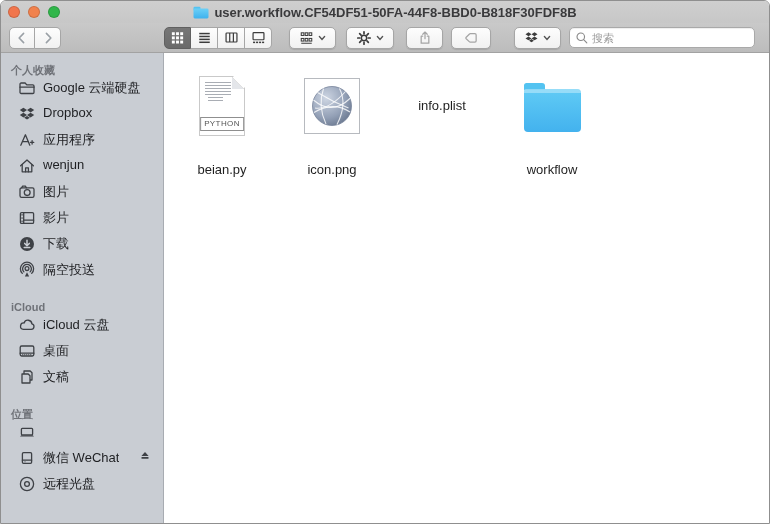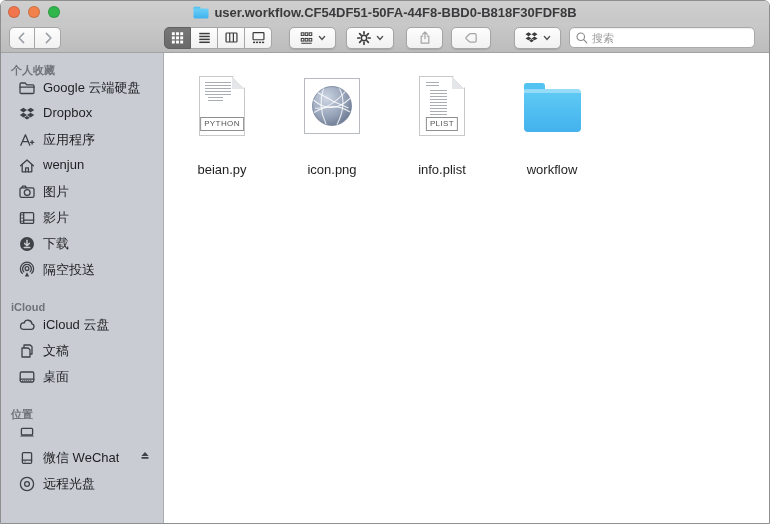--- a/index.html
+++ b/index.html
@@ -364,42 +364,42 @@
           <svg width="18" height="18" viewBox="0 0 18 18">
               <path d="M5.4 13.4h7.9a2.8 2.8 0 0 0 .6-5.5 4 4 0 0 0-7.8-.9 3.1 3.1 0 0 0-.7 6.4z"></path>
             </svg>
           </span>
         <span class="sb-label">iCloud 云盘</span>
       </div>
 
       <div class="sb-item">
         <span class="sb-icon">
           <svg width="18" height="18" viewBox="0 0 18 18">
-              <path d="M6 3h6.2L14 4.8V12H6z"></path>
-              <path d="M4 6h6.2L12 7.8V15H4z" fill="#c9cdd3"></path>
-            </svg>
-          </span>
-        <span class="sb-label">文稿</span>
-      </div>
-
-      <div class="sb-item">
-        <span class="sb-icon">
-          <svg width="18" height="18" viewBox="0 0 18 18">
               <rect x="2.2" y="4" width="13.6" height="10" rx="1.4"></rect>
               <path d="M2.2 11.2h13.6"></path>
               <g fill="#3e4146" stroke="none">
                 <rect x="4.2" y="12.2" width="1.1" height="1.1"></rect>
                 <rect x="6.2" y="12.2" width="1.1" height="1.1"></rect>
                 <rect x="8.2" y="12.2" width="1.1" height="1.1"></rect>
                 <rect x="10.2" y="12.2" width="1.1" height="1.1"></rect>
                 <rect x="12.2" y="12.2" width="1.1" height="1.1"></rect>
               </g>
             </svg>
           </span>
         <span class="sb-label">桌面</span>
+      </div>
+
+      <div class="sb-item">
+        <span class="sb-icon">
+          <svg width="18" height="18" viewBox="0 0 18 18">
+              <path d="M6 3h6.2L14 4.8V12H6z"></path>
+              <path d="M4 6h6.2L12 7.8V15H4z" fill="#c9cdd3"></path>
+            </svg>
+          </span>
+        <span class="sb-label">文稿</span>
       </div>
 
       <div class="sb-header gap">位置</div>
 
       <div class="sb-item">
         <span class="sb-icon">
           <svg width="18" height="18" viewBox="0 0 18 18">
               <rect x="3.4" y="5.4" width="11.2" height="6.4" rx="0.9"></rect>
               <path d="M2 13.6h14l-1.3-1.4H3.3z" fill="#3e4146" stroke="none"></path>
             </svg>
@@ -472,28 +472,20 @@
                   <path d="M8.5 9.5 Q 24 19 39.5 25"></path>
                   <path d="M6 25 Q 20 27 36.5 8.5"></path>
                 </g>
               </svg>
             </div>
           </div>
           <div class="file-label">icon.png</div>
         </div>
 
         <div class="file-item">
-          <div class="slot">
-            <div class="doc">
-              <div class="fold"></div>
-              <div class="ln pl-a"></div>
-                <div class="ln pl-b"></div>
-              <div class="doc-badge">PLIST</div>
-            </div>
-          </div>
           <div class="file-label">info.plist</div>
         </div>
 
         <div class="file-item">
           <div class="slot">
             <div class="folder-icon"></div>
           </div>
           <div class="file-label">workflow</div>
         </div>
 

